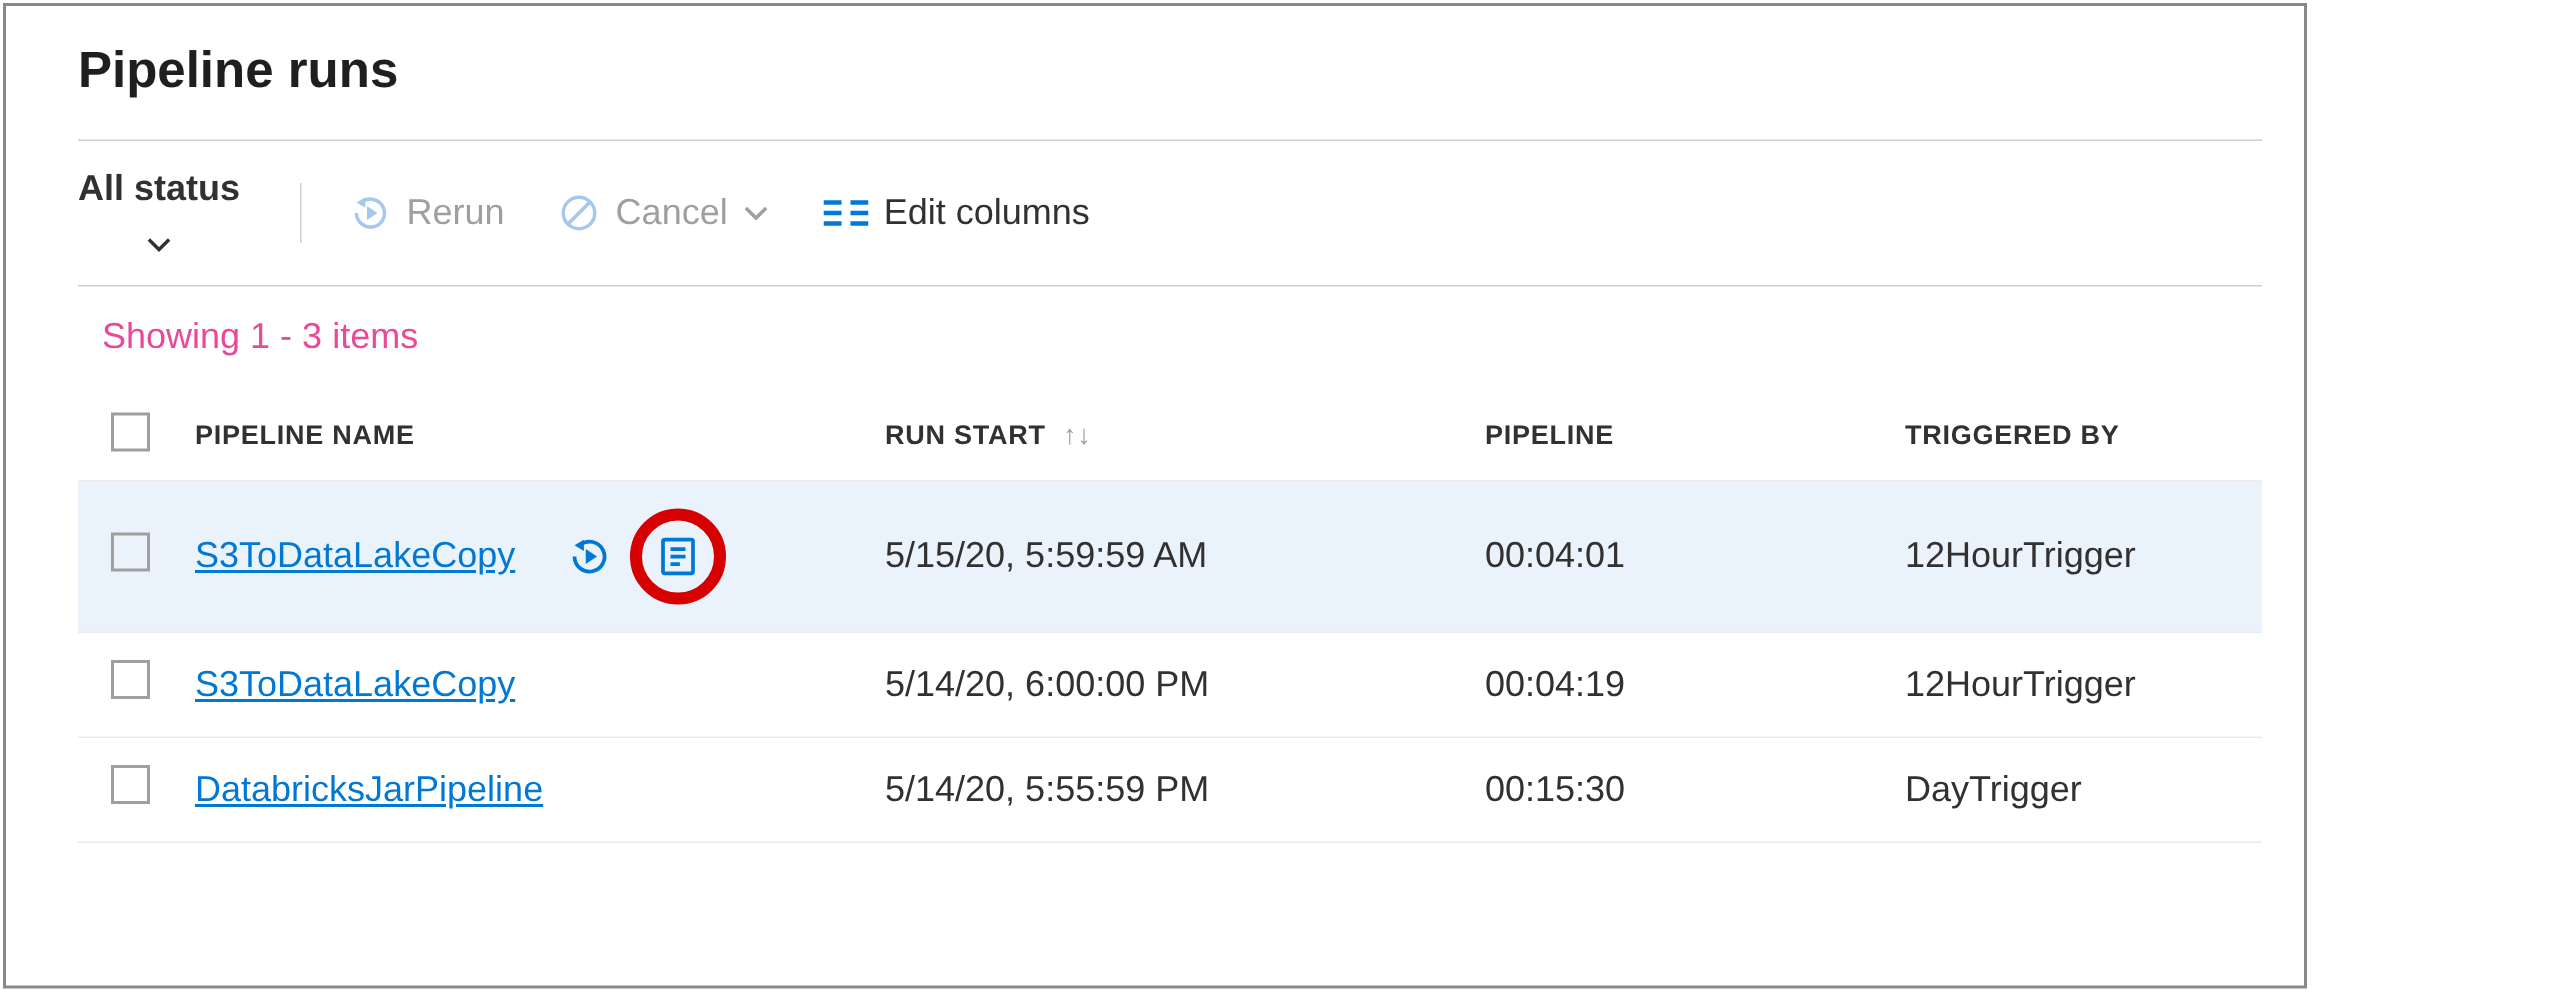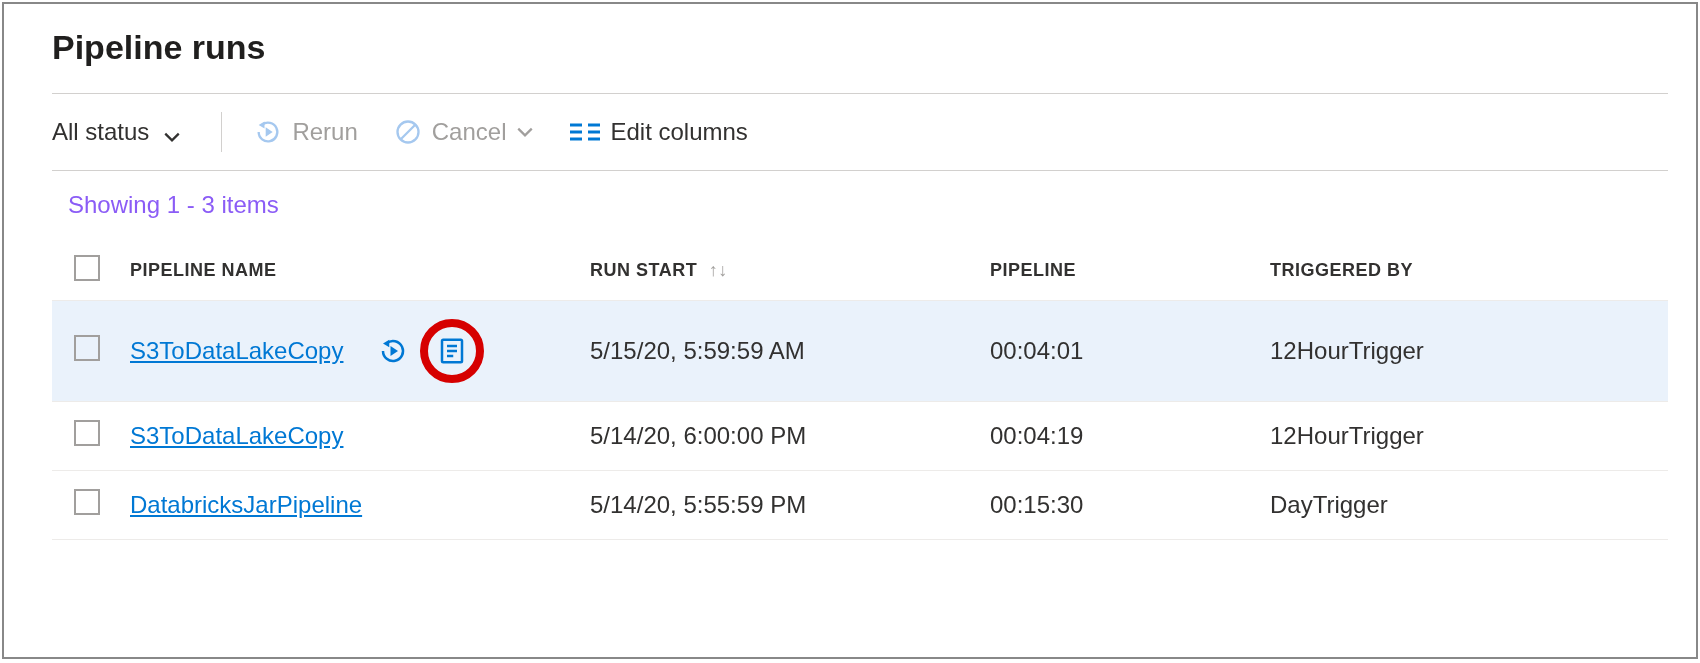--- a/index.html
+++ b/index.html
@@ -4,21 +4,21 @@
 <style>
   * { box-sizing: border-box; margin: 0; padding: 0; }
   body {
     font-family: "Segoe UI", -apple-system, sans-serif;
     color: #323130;
     background: #fff;
     padding: 2px;
   }
   .frame {
     border: 2px solid #888;
-    width: 1696px;
+    width: 1536px;
     height: 657px;
     padding: 24px 28px 0 48px;
     overflow: hidden;
   }
   .page-title {
     font-size: 34px;
     font-weight: 600;
     color: #201f1e;
     margin-bottom: 26px;
   }
@@ -49,45 +49,46 @@
     border-bottom: 1px solid #d2d0ce;
     margin-top: 18px;
     padding: 18px 0;
     display: flex;
     align-items: center;
     gap: 8px;
     font-size: 24px;
   }
   .status-filter {
     display: inline-flex;
-    align-items: flex-end;
+    align-items: center;
     gap: 14px;
-    font-weight: 400;
+    font-weight: 700;
     cursor: pointer;
     padding-right: 22px;
+    flex-direction: column;
   }
   .vdiv { width: 1px; height: 40px; background: #d2d0ce; margin: 0 10px; }
   .tbtn {
     display: inline-flex;
     align-items: center;
     gap: 10px;
     padding: 4px 14px;
     cursor: pointer;
     color: #323130;
   }
   .tbtn.disabled { color: #a19f9d; cursor: default; }
   .tbtn.disabled .ico-stroke { stroke: #a5c8ef; }
   .tbtn.disabled .ico-fill { fill: #a5c8ef; }
   .ico-stroke { stroke: #0078d4; fill: none; }
   .ico-fill { fill: #0078d4; }
   .chev { width: 18px; height: 18px; }
 
   .count-line {
     font-size: 24px;
-    color: #8b5cf6;
+    color: #ec4899;
     padding: 20px 0 22px 16px;
   }
 
   table { width: 100%; border-collapse: collapse; }
   th {
     text-align: left;
     font-size: 18px;
     letter-spacing: 0.5px;
     color: #323130;
     font-weight: 700;

